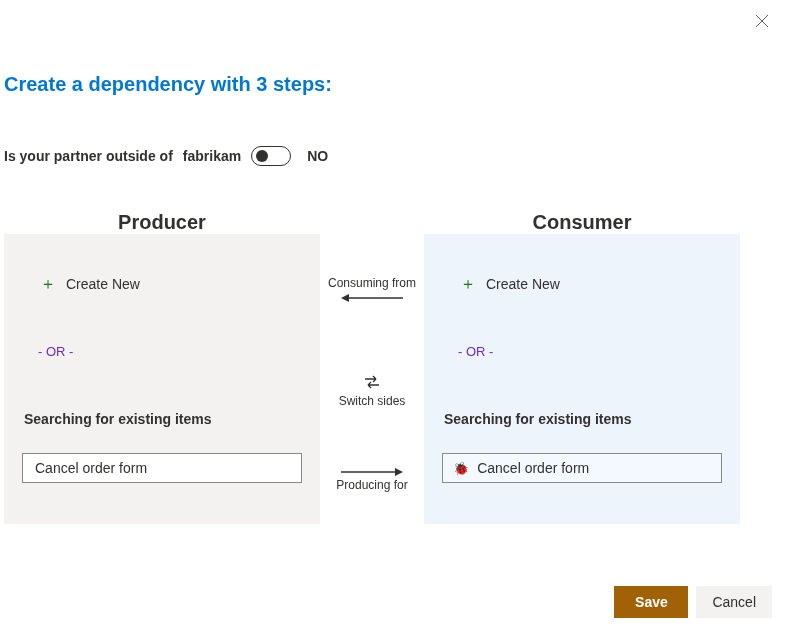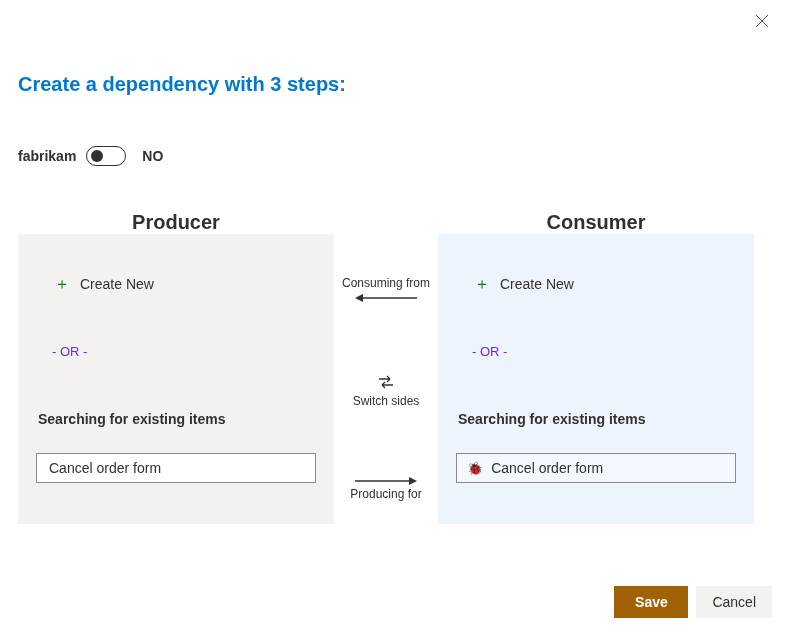--- a/index.html
+++ b/index.html
@@ -8,21 +8,21 @@
     width: 790px; height: 638px;
     font-family: "Segoe UI", Arial, sans-serif;
     font-size: 14px;
     color: #323130;
     background: #fff;
     overflow: hidden;
   }
   .dialog {
     position: relative;
     width: 790px; height: 638px;
-    padding: 18px 18px 0 18px;
+    padding: 18px 18px 0 4px;
   }
   .close {
     position: absolute;
     top: 14px; right: 18px;
     width: 20px; height: 20px;
     cursor: pointer;
     color: #444;
   }
   .close svg { width: 14px; height: 14px; display:block; margin:auto;}
   .title {
@@ -136,21 +136,21 @@
   .mid-item {
     position: absolute;
     width: 100px;
     left: 2px;
     text-align: center;
     font-size: 12px;
     color: #323130;
   }
   .mid-consuming { top: 42px; }
   .mid-switch { top: 140px; cursor: pointer; }
-  .mid-producing { top: 239px; }
+  .mid-producing { top: 230px; }
   .arrow-svg { display:block; margin: 2px auto 0 auto; }
   .switch-svg { display:block; margin: 0 auto 4px auto; }
 
   .footer {
     position: absolute;
     right: 18px;
     bottom: 20px;
     display: flex;
     gap: 8px;
   }
@@ -174,20 +174,21 @@
   <div class="close">
     <svg viewBox="0 0 14 14">
       <line x1="1" y1="1" x2="13" y2="13" stroke="#605e5c" stroke-width="1"></line>
       <line x1="13" y1="1" x2="1" y2="13" stroke="#605e5c" stroke-width="1"></line>
     </svg>
   </div>
 
   <div class="title">Create a dependency with 3 steps:</div>
 
   <div class="partner-row">
+    <span>Is your partner outside of</span>
     <span style="font-weight:700">fabrikam</span>
     <div class="toggle">
       <div class="knob"></div>
     </div>
     <span class="toggle-label">NO</span>
   </div>
 
   <div class="columns">
     <div class="col-head">Producer</div>
     <div class="col-head middle-head"></div>

